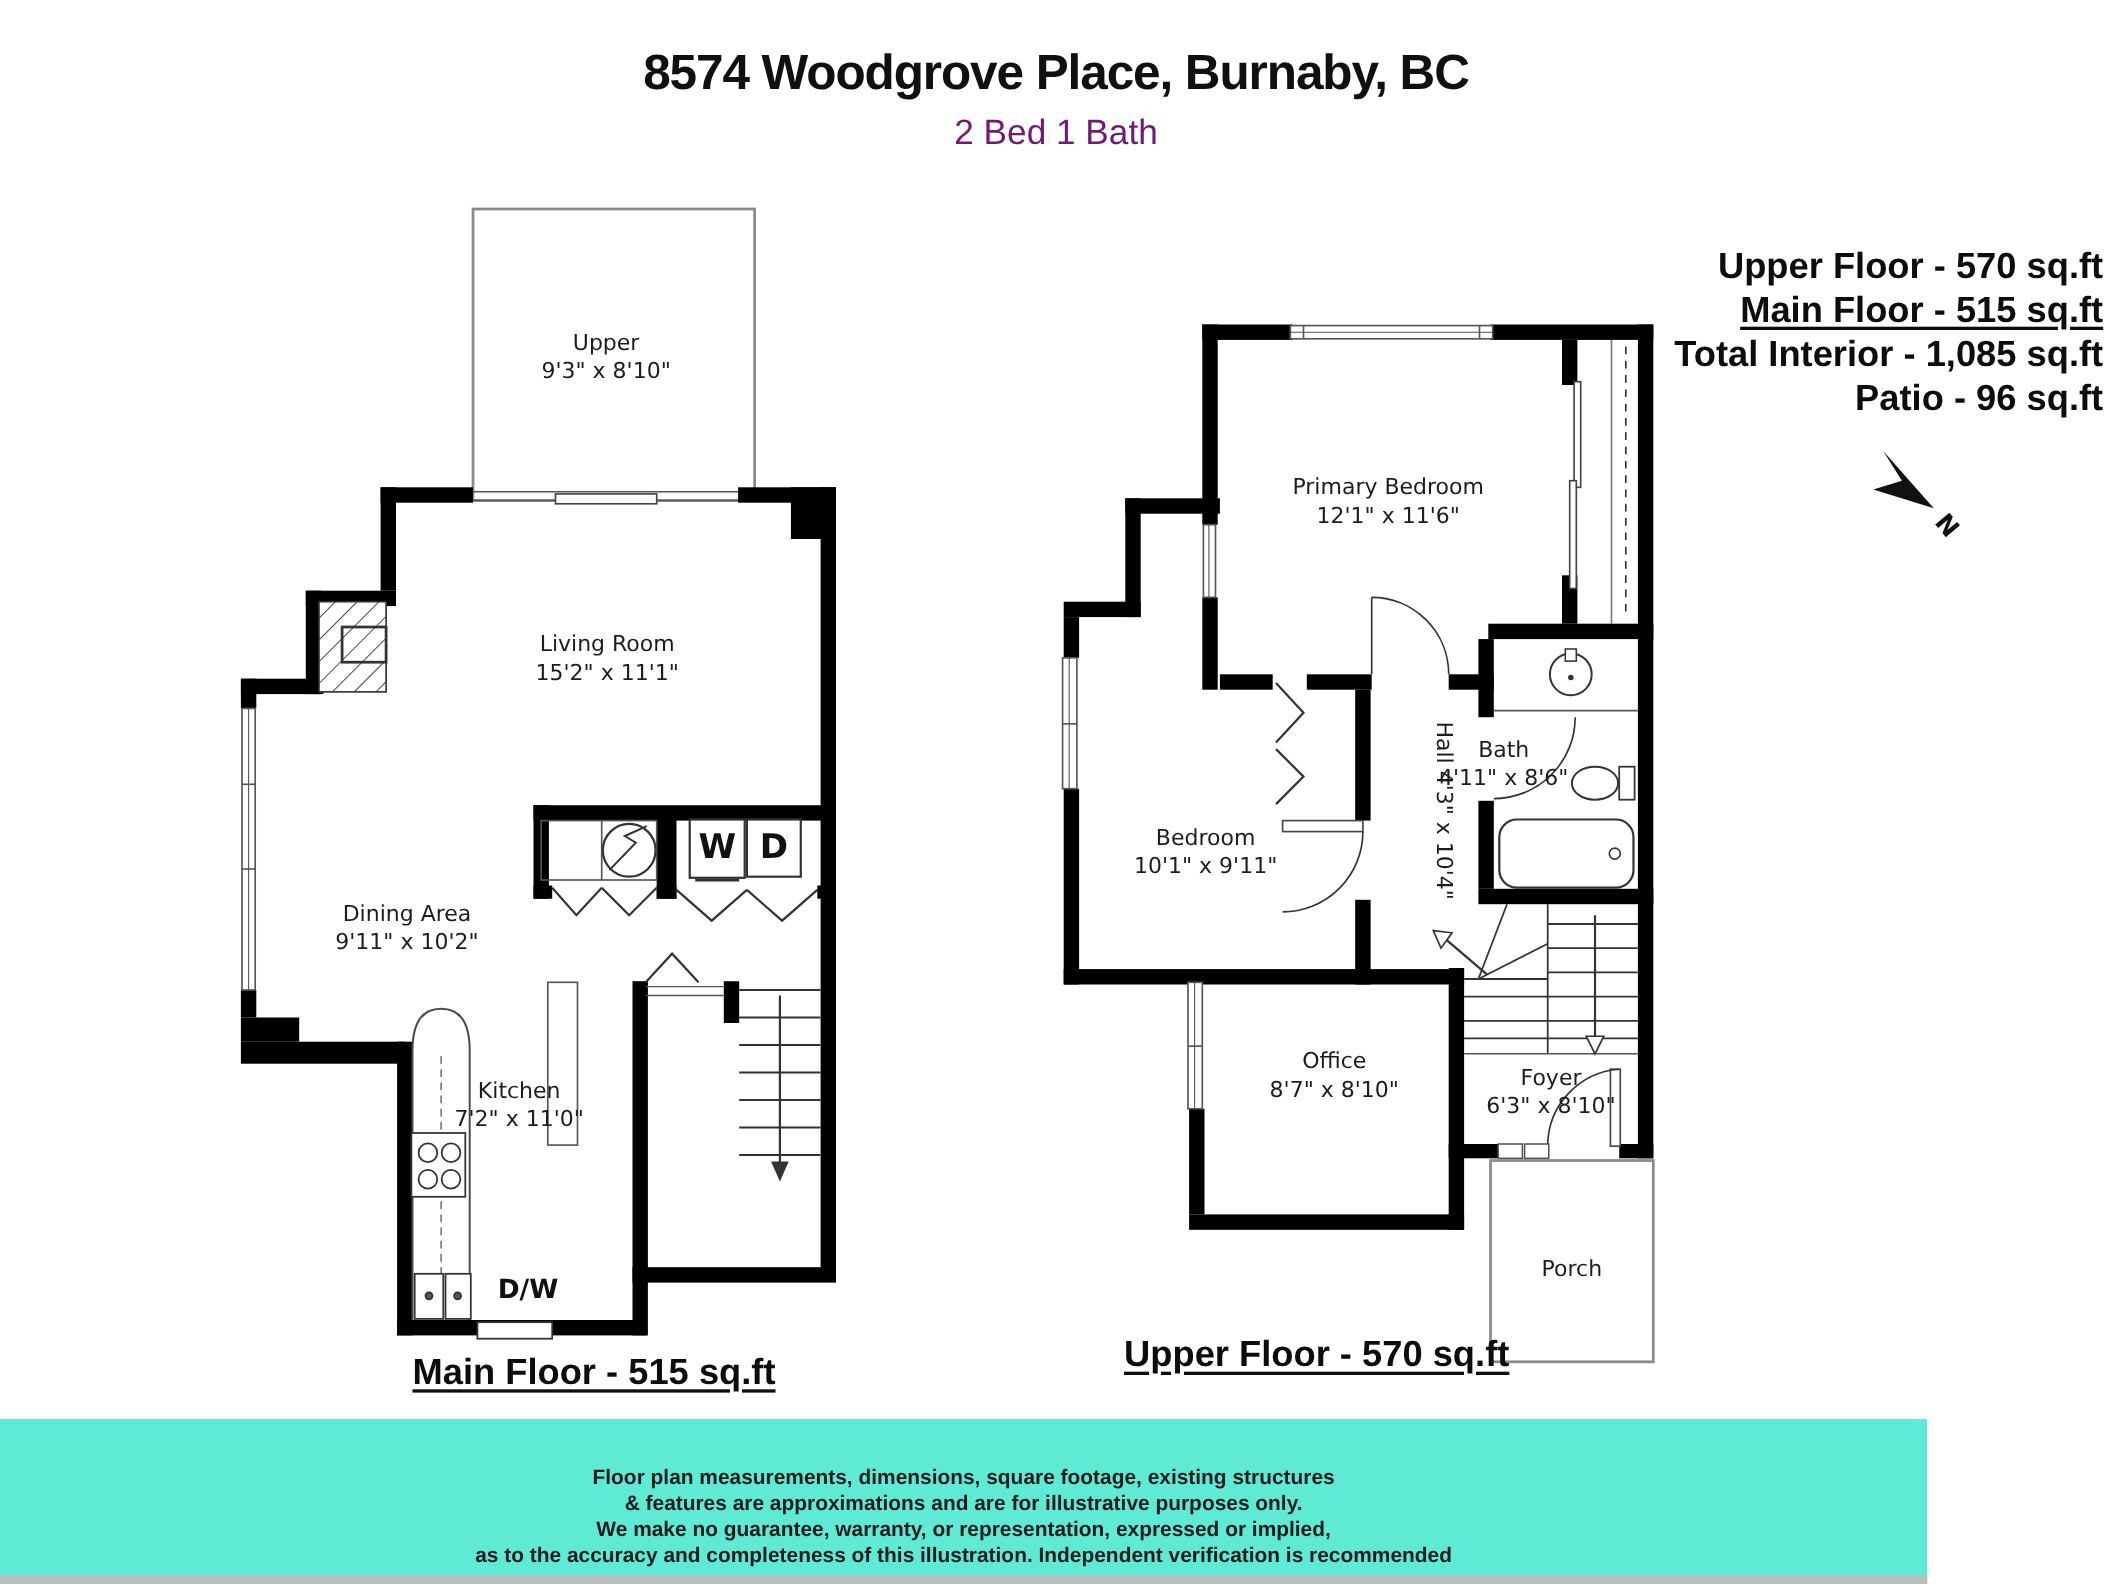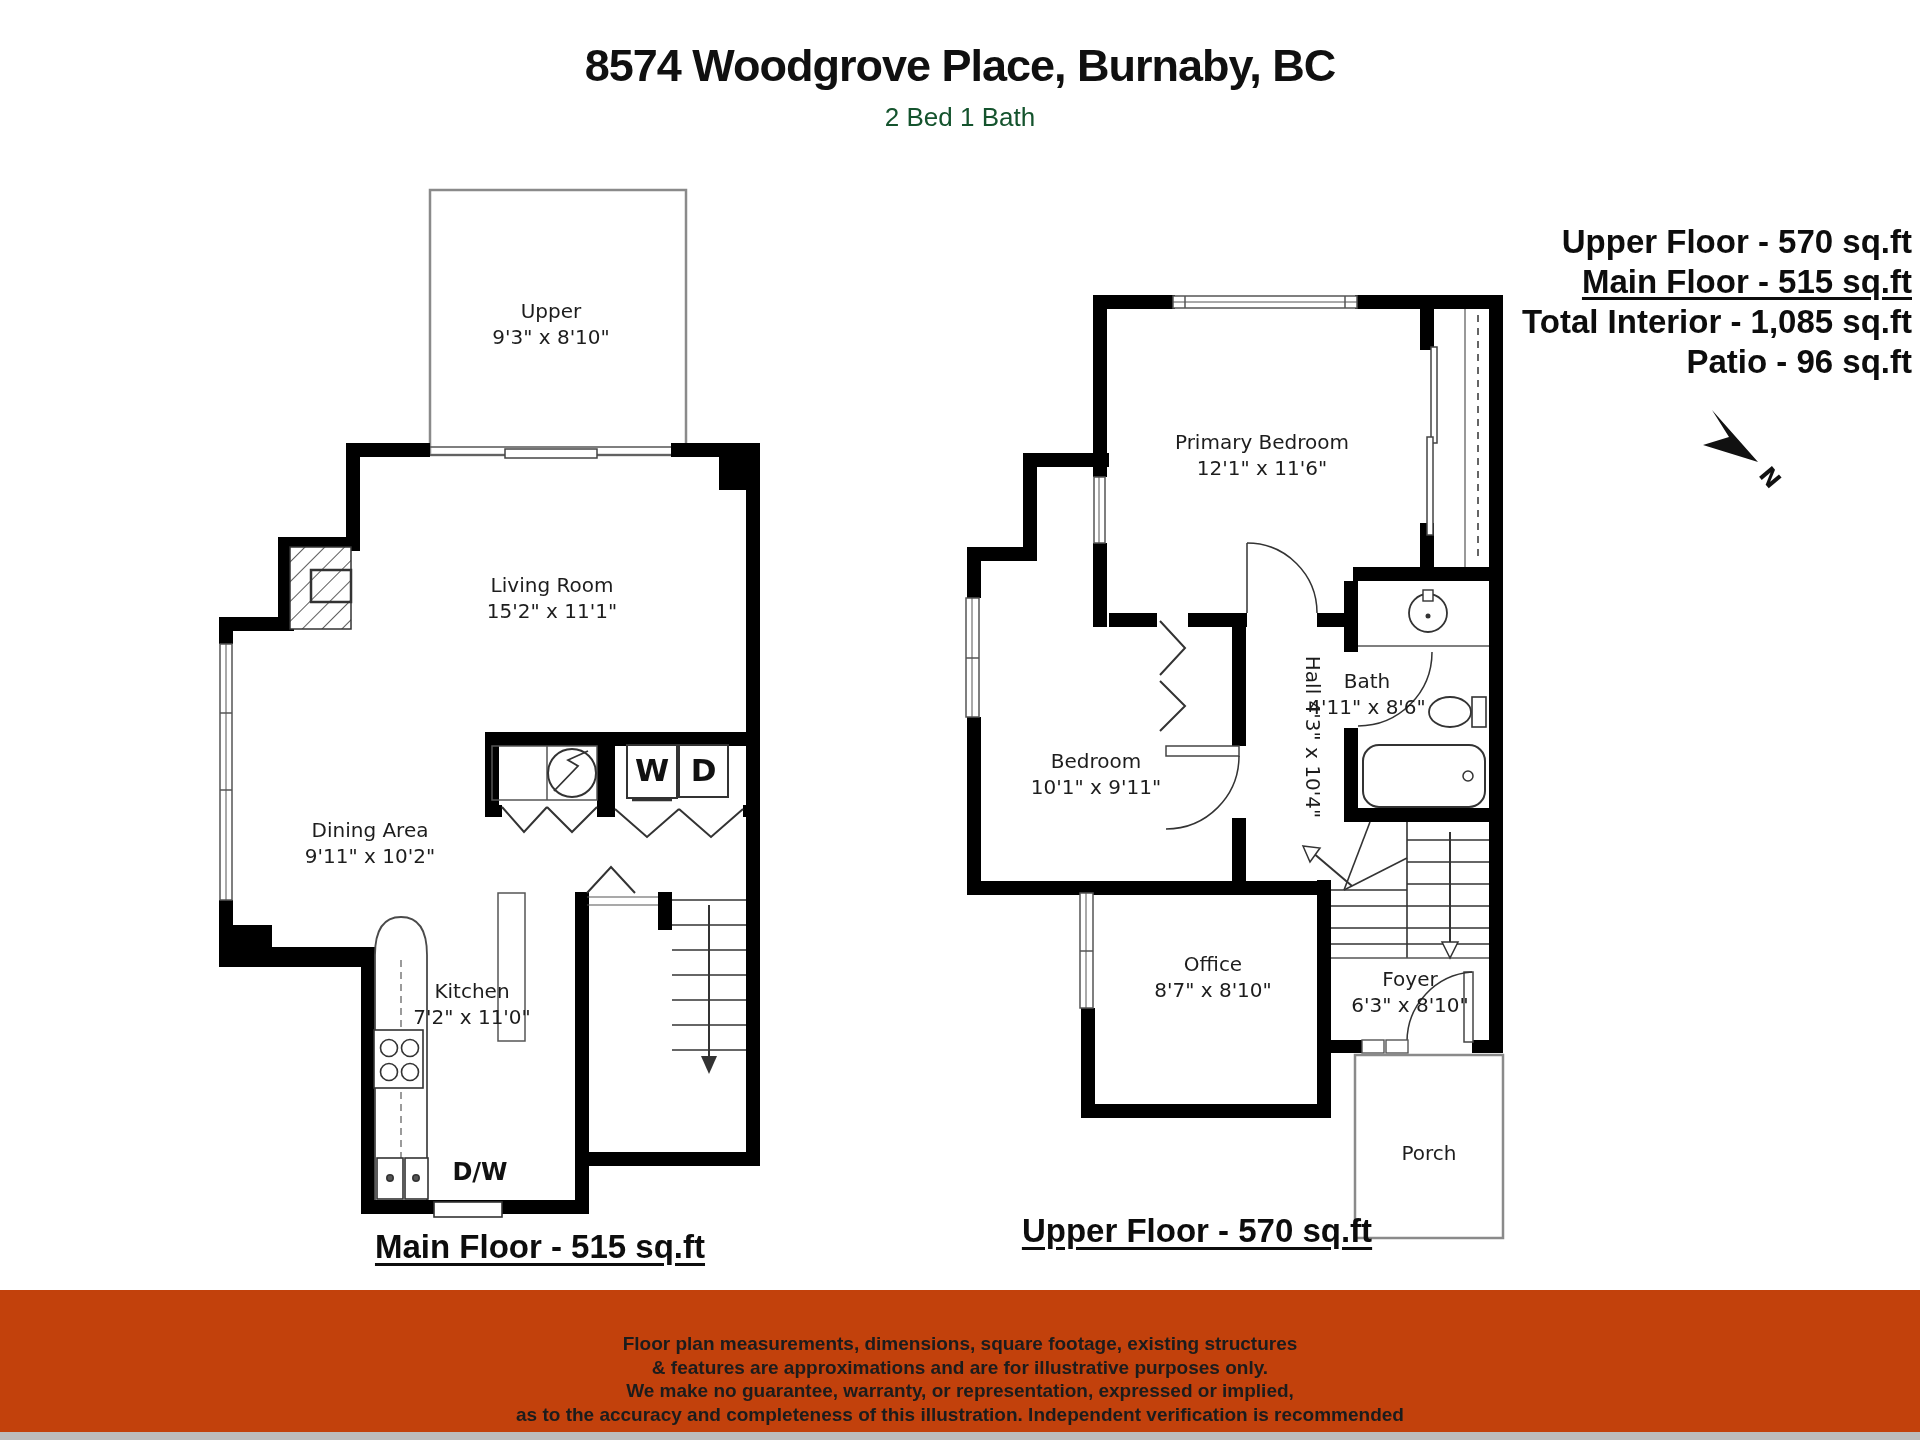--- a/index.html
+++ b/index.html
@@ -3,21 +3,21 @@
 <meta charset="utf-8">
 <style>
   html,body { margin:0; padding:0; background:#fff; }
   .page { position:relative; width:1920px; height:1440px; background:#fff; overflow:hidden;
           font-family:"DejaVu Sans", sans-serif; }
 
   .title { position:absolute; top:40px; left:0; width:100%; text-align:center;
            font-family:"Liberation Sans", sans-serif; font-weight:700; font-size:45px;
            letter-spacing:-1px; color:#101010; }
   .subtitle { position:absolute; top:102px; left:0; width:100%; text-align:center;
-              font-family:"Liberation Sans", sans-serif; font-weight:400; font-size:26px; color:#14532d; }
+              font-family:"Liberation Sans", sans-serif; font-weight:400; font-size:32px; color:#701a75; }
 
   .stats { position:absolute; top:222px; right:8px; text-align:right;
            font-family:"Liberation Sans", sans-serif; font-weight:700; font-size:33px;
            line-height:40px; color:#0d0d0d; }
   .stats .u { text-decoration:underline; text-underline-offset:4px; }
 
   .plan-svg { position:absolute; left:0; top:0; }
 
   .room-label { position:absolute; text-align:center; color:#1d1d1d; font-size:20px; line-height:26px; }
   .room-label .nm, .room-label .dm { display:block; }
@@ -30,21 +30,21 @@
   .label-w  { left:627px; top:752px; width:50px; font-size:31px; }
   .label-d  { left:679px; top:752px; width:49px; font-size:31px; }
   .label-dw { left:420px; top:1158px; width:120px; font-size:24px; }
 
   .caption { position:absolute; width:400px; text-align:center;
              font-family:"Liberation Sans", sans-serif; font-weight:700; font-size:33px;
              color:#0d0d0d; text-decoration:underline; text-underline-offset:5px; }
   .caption-main  { left:340px; top:1228px; }
   .caption-upper { left:997px; top:1212px; }
 
-  .footer { position:absolute; left:0; top:1290px; width:1920px; height:150px; background:#c2410c; }
+  .footer { position:absolute; left:0; top:1290px; width:1752px; height:150px; background:#5eead4; }
   .footer-edge { position:absolute; left:0; bottom:0; width:100%; height:8px; background:#bcbcbc; }
   .disclaimer { position:absolute; left:0; top:42px; width:100%; text-align:center;
                 font-family:"Liberation Sans", sans-serif; font-weight:700; font-size:19px;
                 line-height:23.5px; color:#1c1c1c; }
 </style>
 </head>
 <body>
 
 <div class="page">
 

